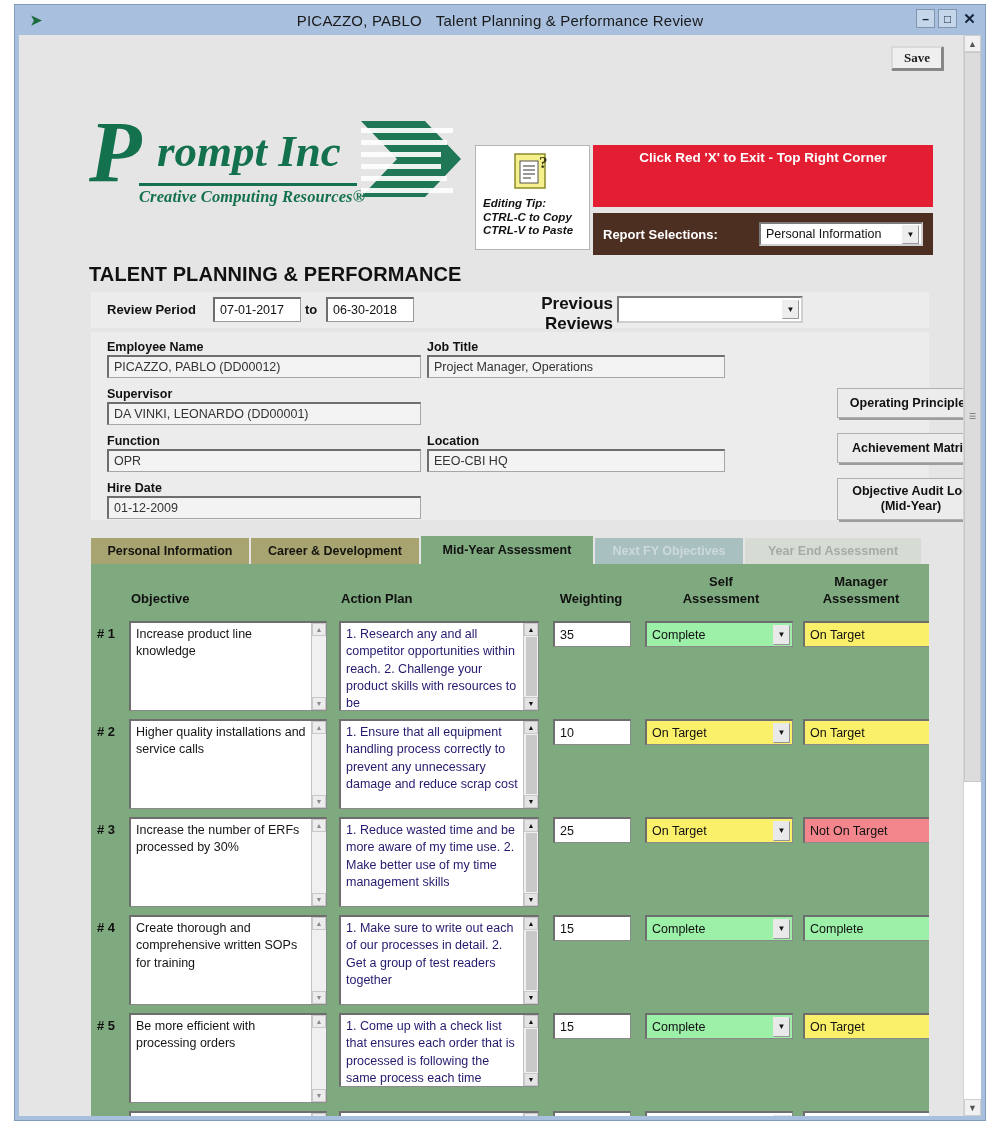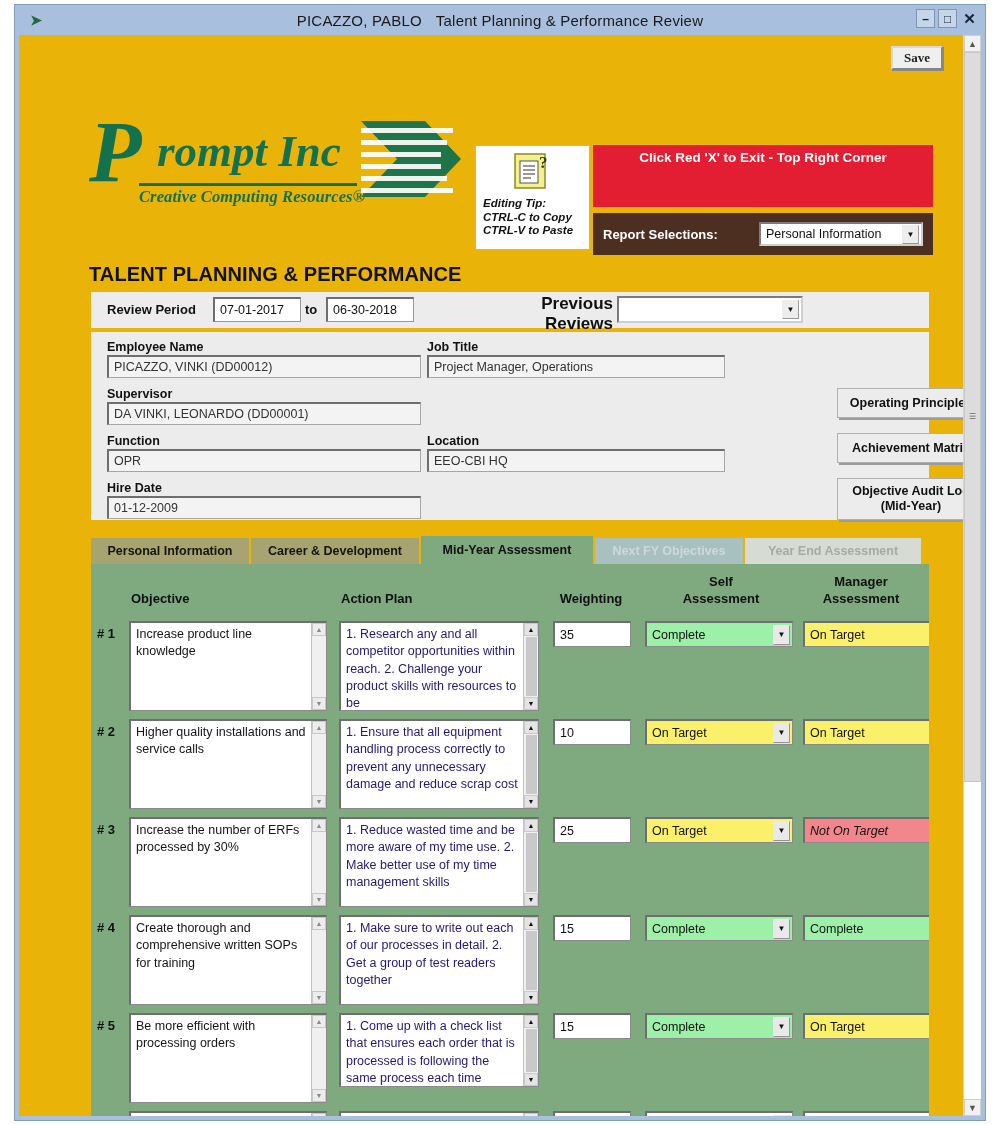--- a/index.html
+++ b/index.html
@@ -43,21 +43,21 @@
   }
   .winbtn.close { border-color:transparent; background:transparent; font-size:15px; }
 
   
   #client {
     flex:1 1 auto; position:relative;
     background:#ffffff; margin:0 4px 4px 4px;
     display:flex; flex-direction:row; overflow:hidden;
   }
   #page {
-    flex:1 1 auto; position:relative; background:#eab308; overflow:hidden;
+    flex:1 1 auto; position:relative; background:#e5e5e5; overflow:hidden;
   }
 
   
   #vscroll {
     flex:0 0 18px; width:18px; background:#ffffff;
     border-left:1px solid #d4d4d4;
     display:flex; flex-direction:column;
   }
   .sb-arrow {
     height:17px; flex:0 0 17px; background:#f1f1f1; border:1px solid #cfcfcf;
@@ -267,21 +267,21 @@
     display:flex; align-items:center; background:#ffffff;
   }
   .dd .v { flex:1 1 auto; font-size:12.5px; color:#111; padding-left:5px; white-space:nowrap; }
   .dd .a {
     flex:0 0 17px; width:17px; height:20px; margin-right:2px;
     border:1px outset #e9e9e9; background:#e9e9e9;
     display:flex; align-items:center; justify-content:center; font-size:8px; color:#111;
   }
   .dd.green { background:#9cf0a8; }
   .dd.yellow { background:#fbf06a; }
-  .dd.red { background:#f3868c;font-style:italic; }
+  .dd.red { background:#f3868c; }
   .dd.blank { background:#ffffff; }
 </style>
 </head>
 <body>
 
 <div id="window">
 
   <div id="titlebar">
     <div class="tb-icon">➤</div>
     <div class="tb-title">
@@ -376,21 +376,21 @@
           <div class="val"></div>
           <div class="arrow">▼</div>
         </div>
       </div>
 
       <div id="infopanel">
 
         <div class="fld" style="left:16px;  top:8px;  width:314px;">
           <span class="flbl">Employee Name</span>
           <div class="fbox">
-              <span>PICAZZO, VINKI (DD00012)</span>
+              <span>PICAZZO, PABLO (DD00012)</span>
             </div>
         </div>
         <div class="fld" style="left:336px; top:8px;  width:298px;">
           <span class="flbl">Job Title</span>
           <div class="fbox">
               <span>Project Manager, Operations</span>
             </div>
         </div>
 
         <div class="fld" style="left:16px;  top:55px; width:314px;">

